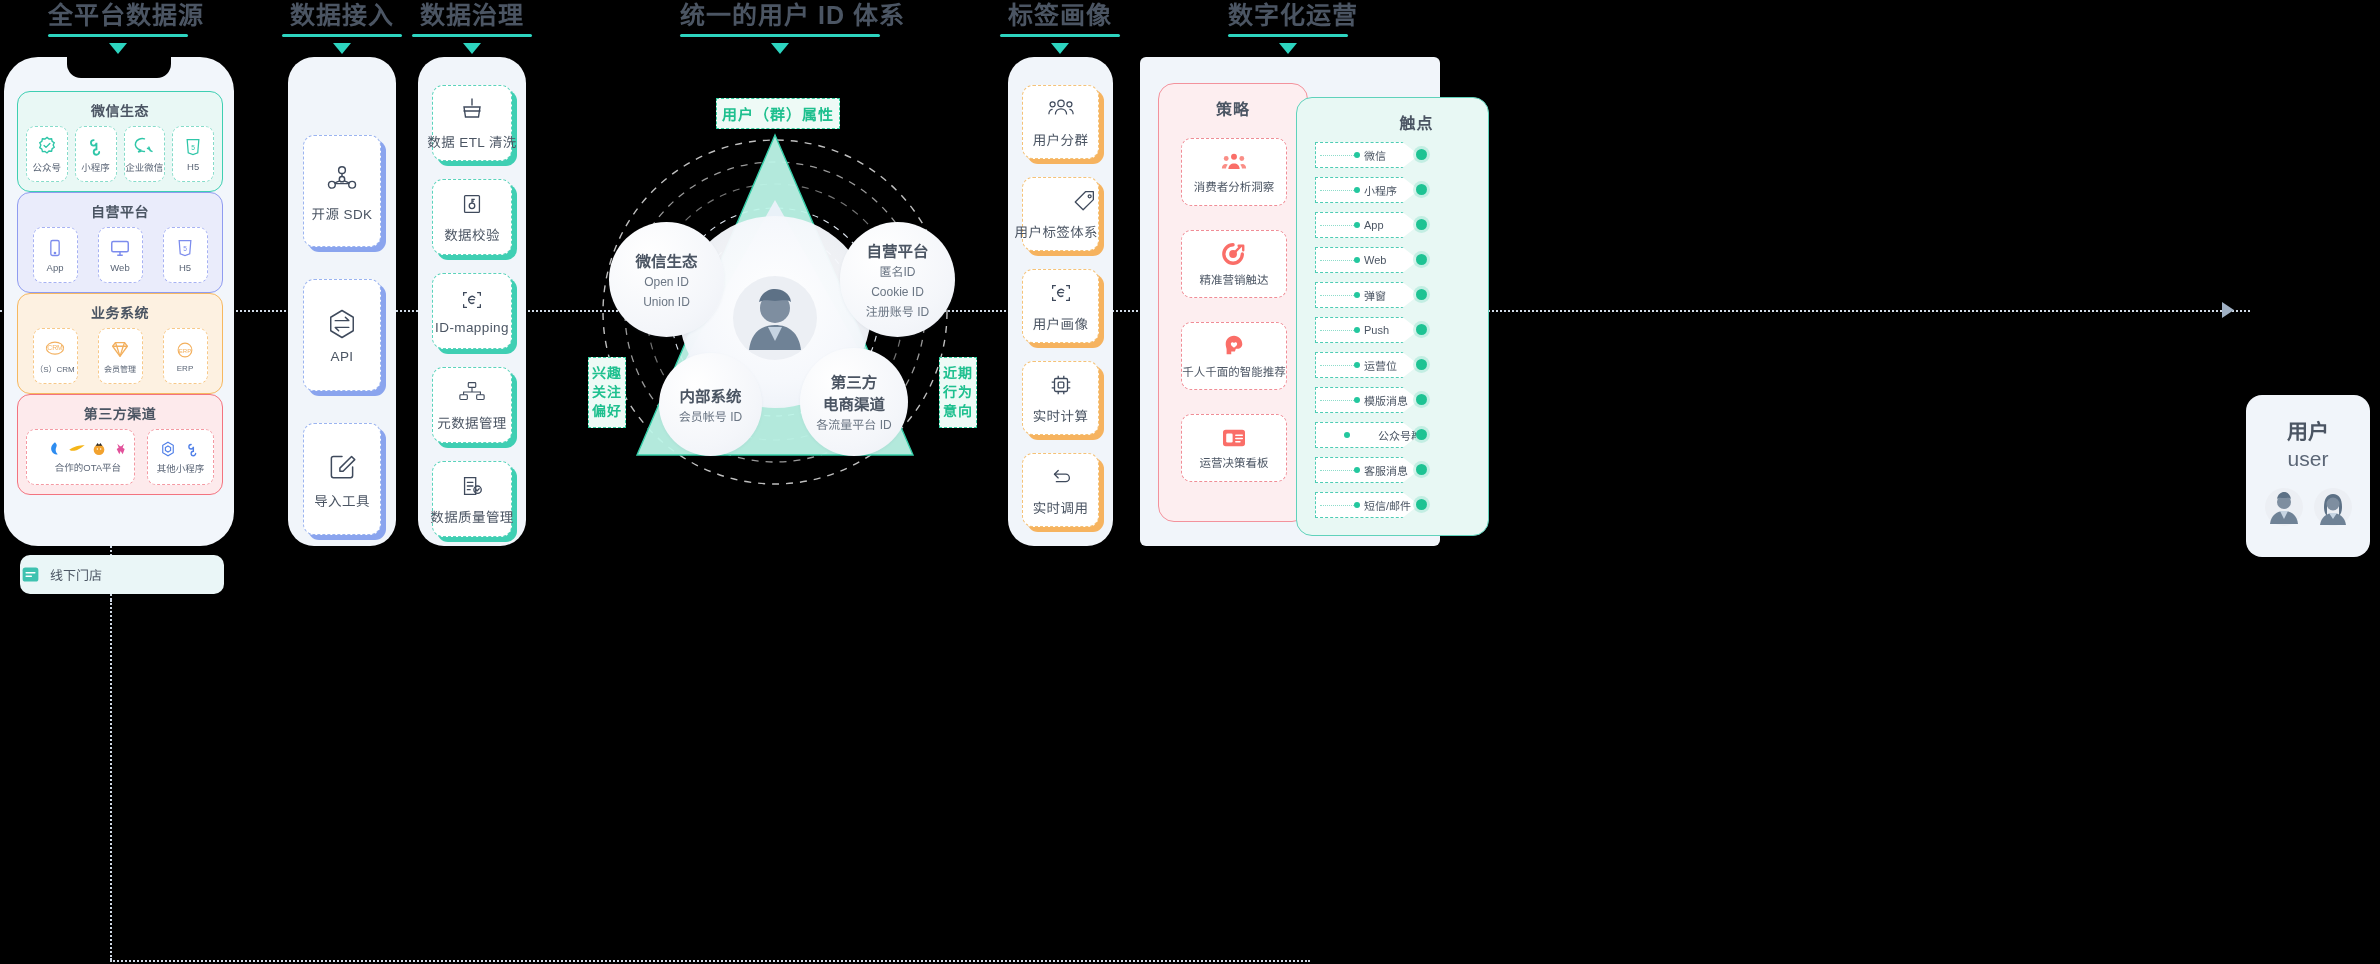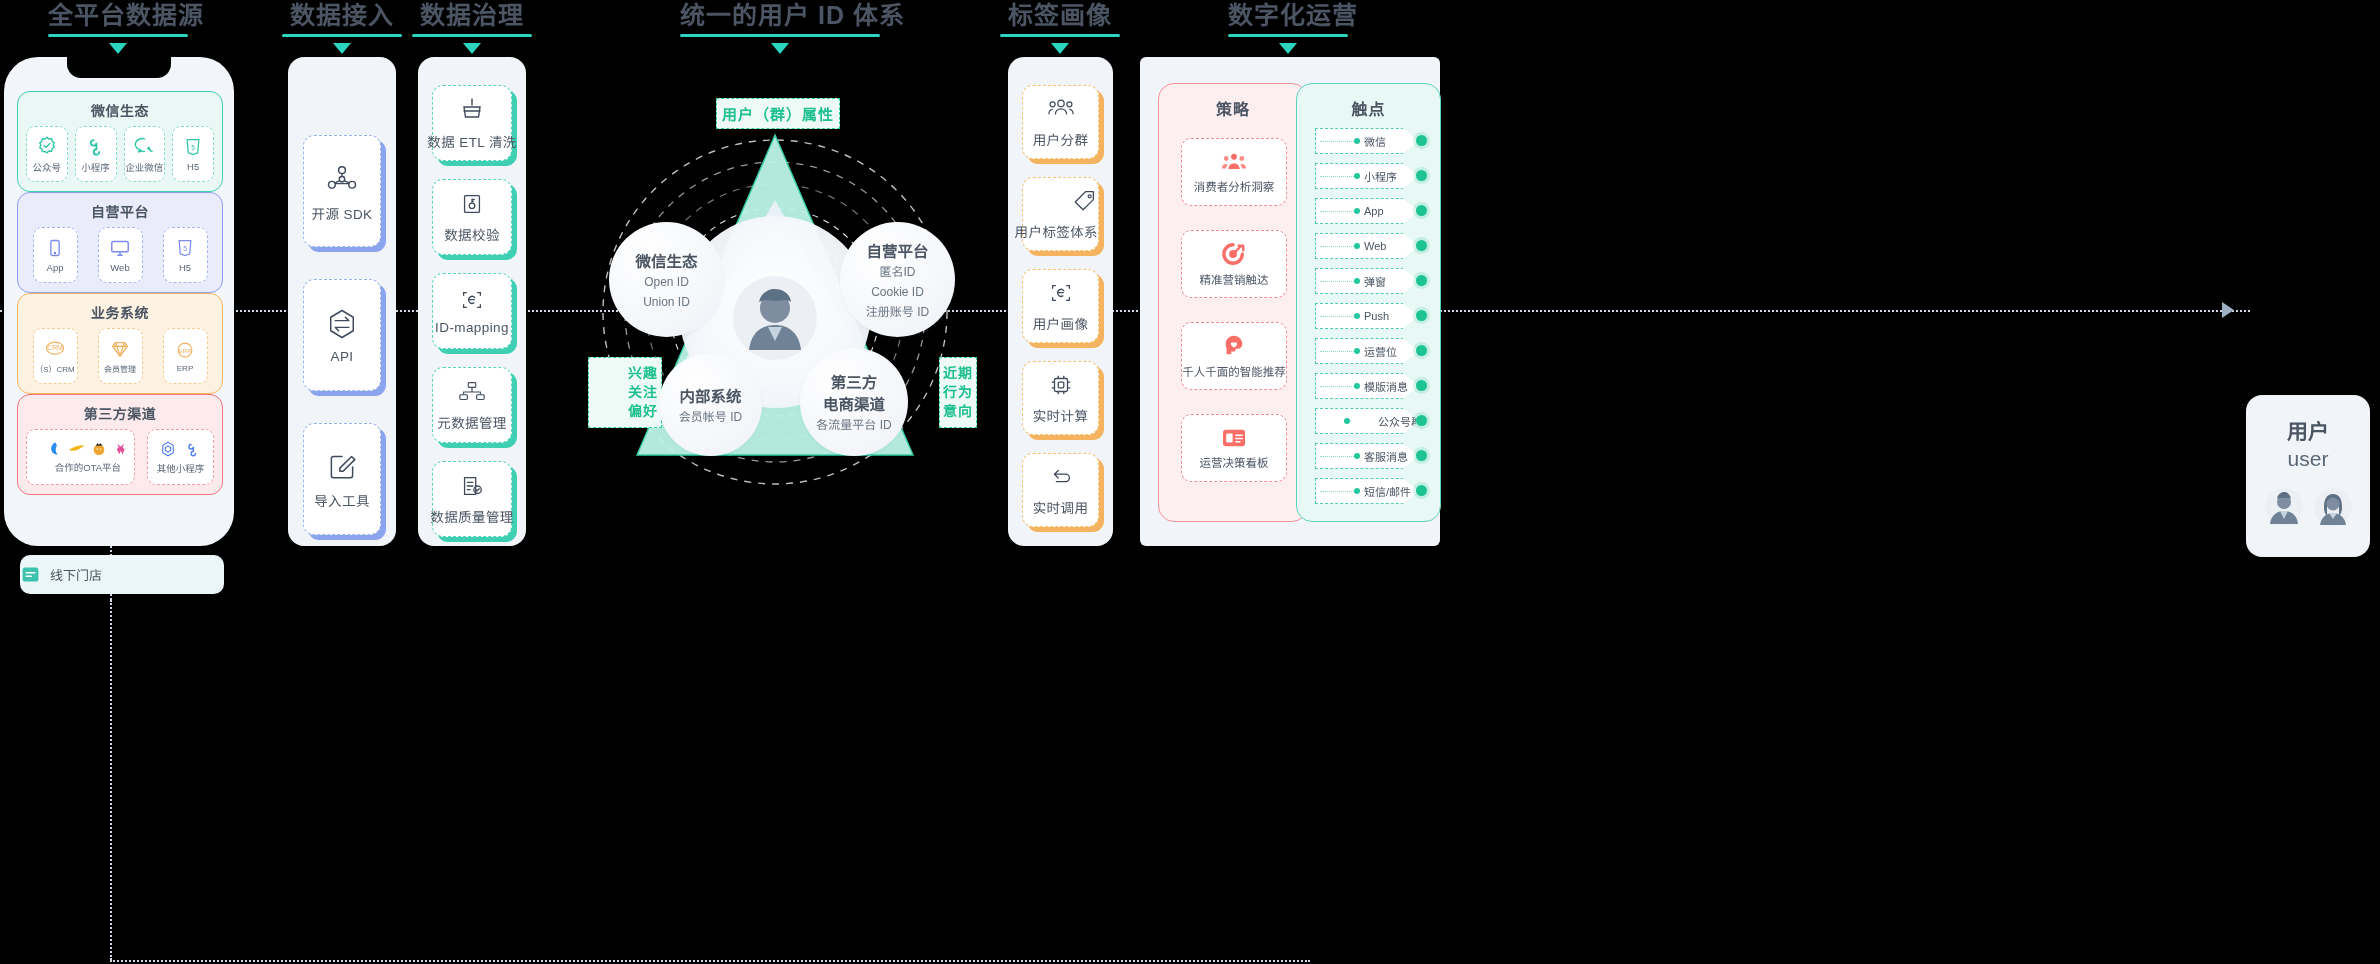--- a/index.html
+++ b/index.html
@@ -64,21 +64,21 @@
 
   .offline{
     position:absolute;left:16px;top:498px;width:204px;height:39px;
     background:#eaf6f7;border-radius:10px;
     display:flex;align-items:center;gap:9px;
     font-size:13px;color:#4b5563;
   }
 
   
   .colcard{
-    position:absolute;background:#f1f5fa;border-radius:16px;
+    position:absolute;background:#f1f5fa;border-radius:26px;
     display:flex;flex-direction:column;align-items:center;
   }
   .tile{
     position:relative;background:#fff;border-radius:11px;
     display:flex;flex-direction:column;align-items:center;justify-content:center;
     gap:7px;box-sizing:border-box;
   }
   .tile .t-lbl{font-size:13.5px;color:#4b5563;white-space:nowrap;letter-spacing:.4px;}
   .tile.big{width:78px;height:112px;}
   .tile.gov{width:80px;height:76px;}
@@ -493,21 +493,21 @@
         <circle cx="0" cy="0" r="42" fill="#eceff4"></circle>
         <circle cx="0" cy="-10" r="15" fill="#7e8ea0"></circle>
         <path d="M-26 32c2-17 12-25 26-25s24 8 26 25z" fill="#6f8296"></path>
         <path d="M-7 9l7 14 7-14z" fill="#c6d4e2"></path>
         <path d="M-16 -16c2-9 9-13 16-13s15 4 16 13c-5-3-10-1-16-1s-11-2-16 1z" fill="#5d7186"></path>
       </g>
     </svg>
 
     <div class="tagbox" style="left:116px;top:38px;width:122px;height:29px;font-size:15px;">用户（群）属性</div>
 
-    <div class="tagbox side" style="left:-12px;top:297px;padding-left:36px;">
+    <div class="tagbox side" style="left:-12px;top:297px;">
       <span>兴趣</span>
       <span>关注</span>
       <span>偏好</span>
     </div>
 
     <div class="tagbox side" style="left:339px;top:297px;">
       <span>近期</span>
       <span>行为</span>
       <span>意向</span>
     </div>
@@ -627,21 +627,21 @@
           <svg width="26" height="22" viewBox="0 0 28 24" fill="none">
             <rect x="2" y="3" width="24" height="18" rx="3" fill="#fa6e68"></rect>
             <rect x="5.5" y="7" width="7" height="10" rx="1.4" fill="#fff"></rect>
             <path d="M16 9h7M16 12.5h7M16 16h4.5" stroke="#fff" stroke-width="1.7" stroke-linecap="round"></path>
           </svg>
         </span>
         <span class="s-lbl">运营决策看板</span>
       </div>
     </div>
 
-    <div class="subpanel teal" style="left:156px;top:26px;width:143px;height:437px;">
+    <div class="subpanel teal" style="left:156px;top:40px;width:143px;height:437px;padding-left:48px;">
       <div class="sp-title">触点</div>
       <div class="chip" style="top:44px;">
           <span class="lead"></span>
           <span class="dot"></span>
           <span class="c-lbl">微信</span>
         </div>
       <div class="chip-end" style="left:119px;top:51px;"></div>
 
       <div class="chip" style="top:79px;">
           <span class="lead"></span>

